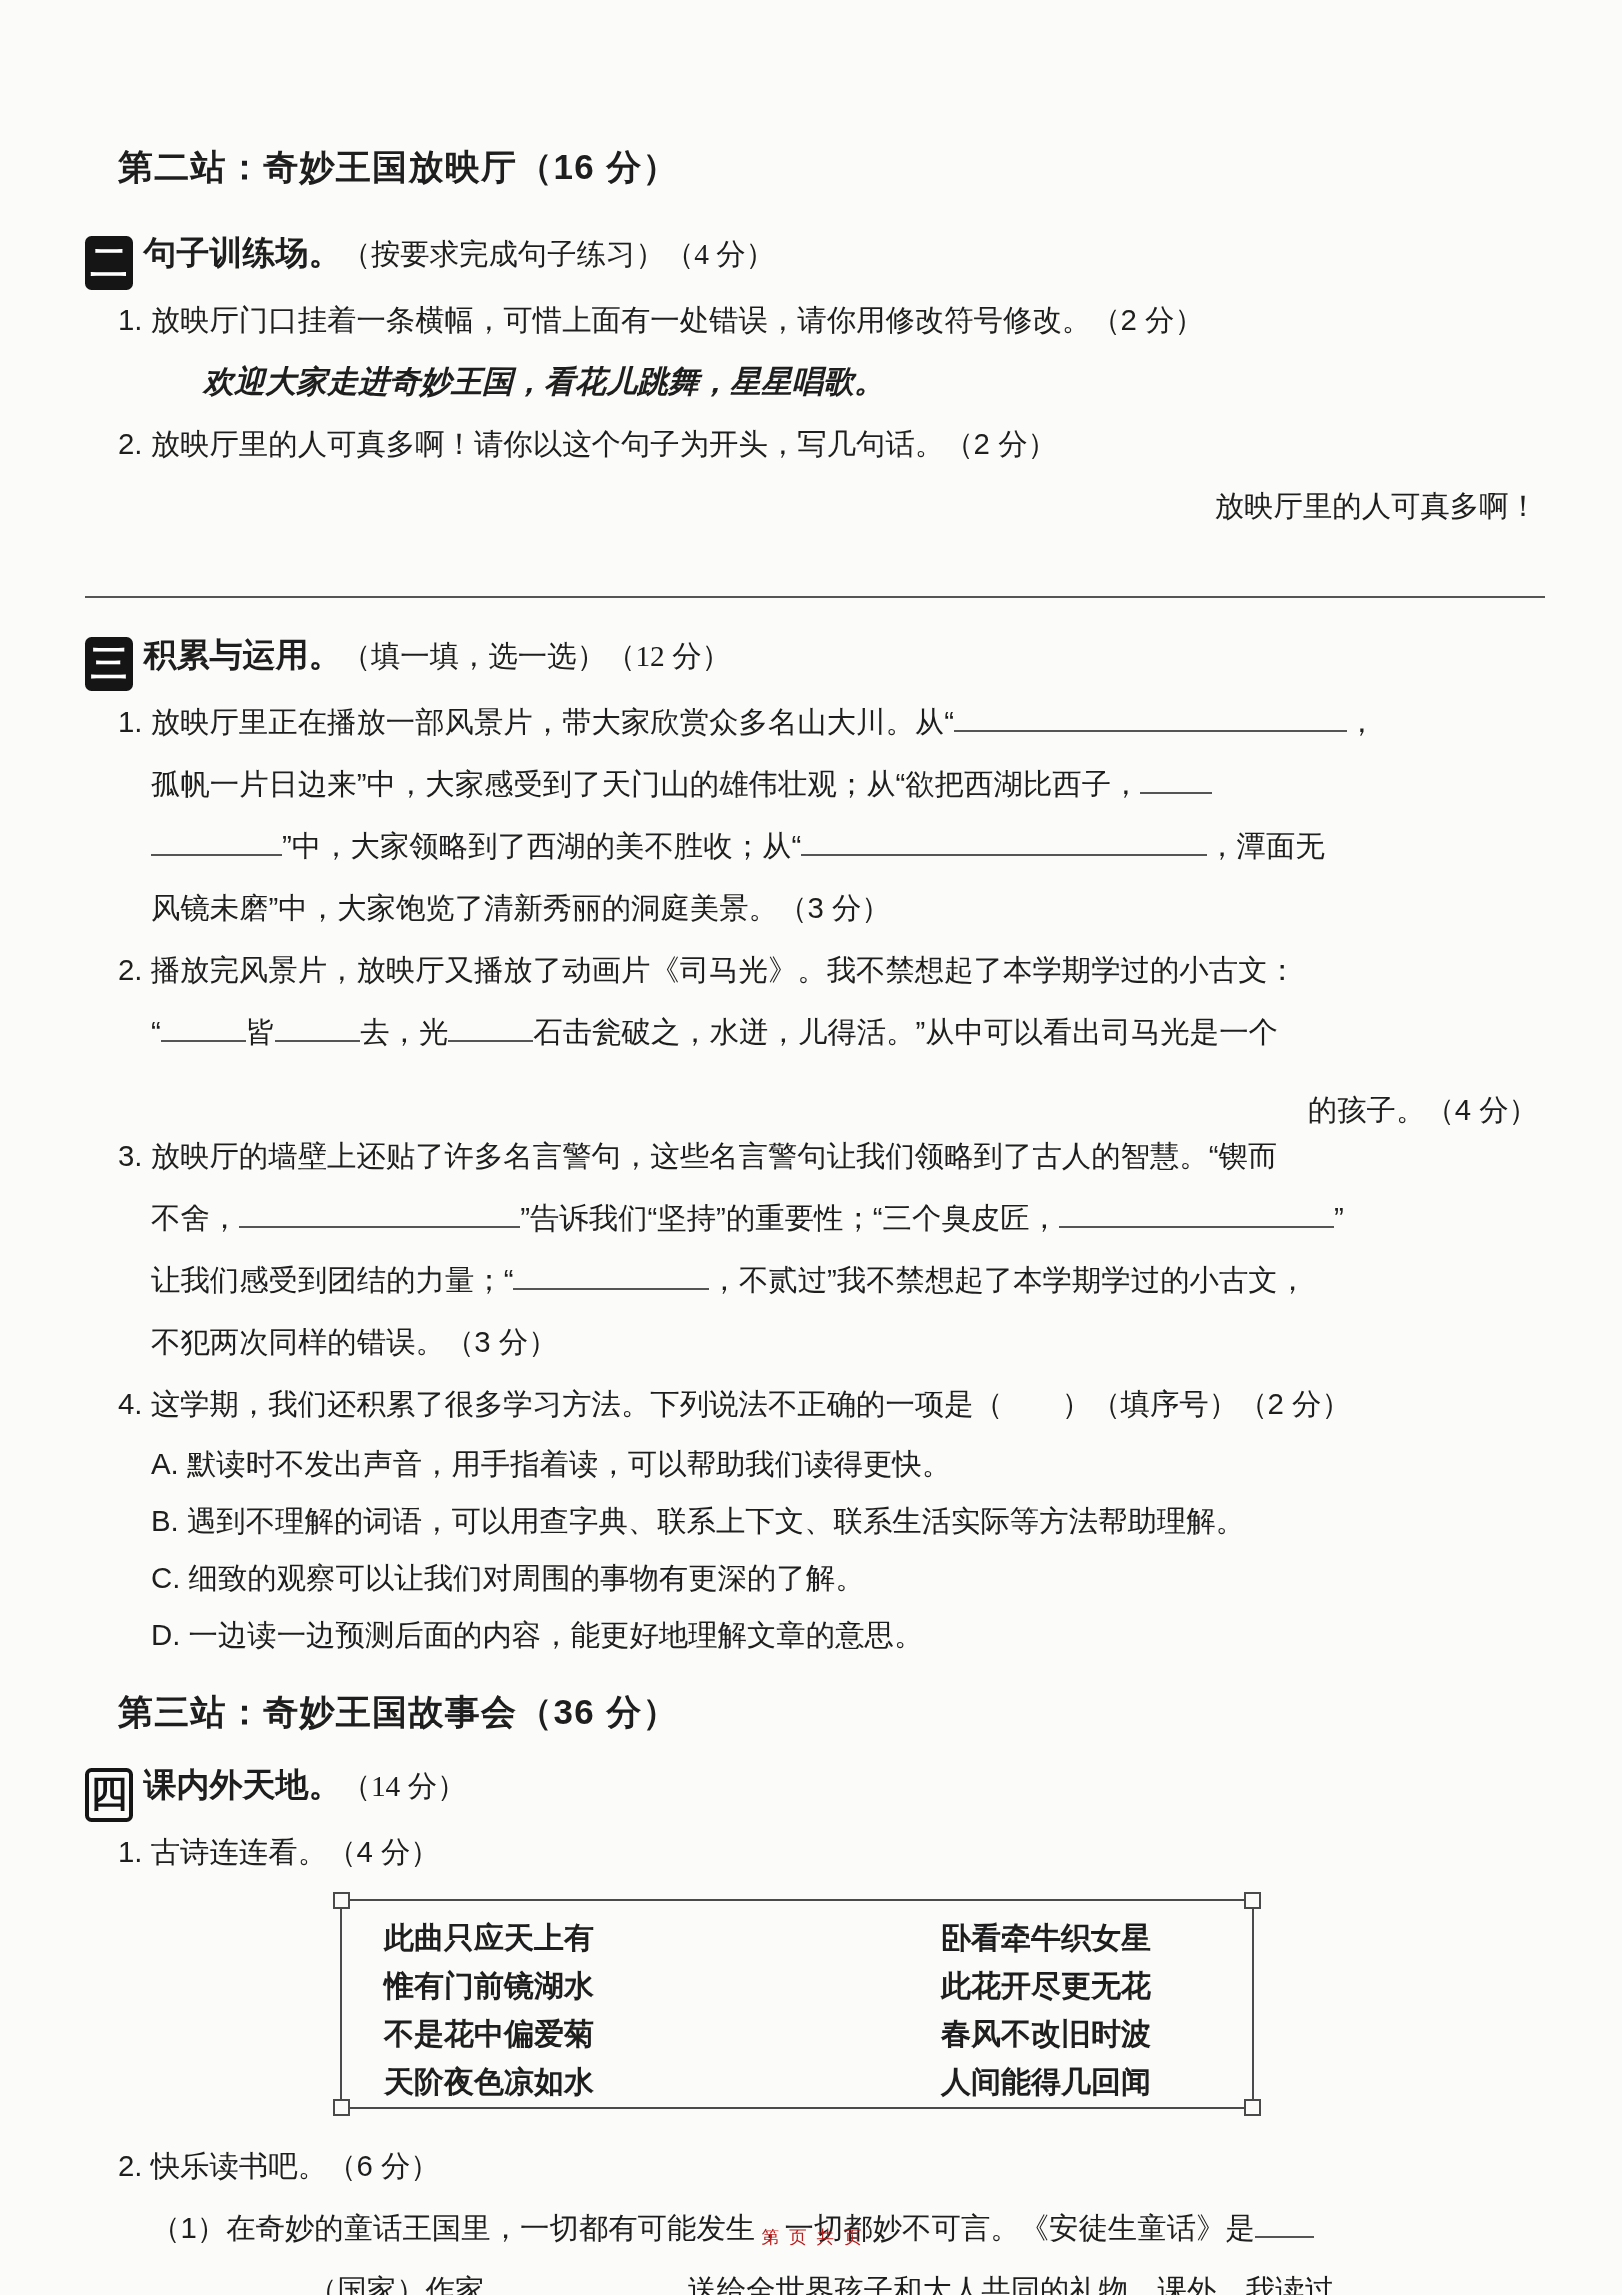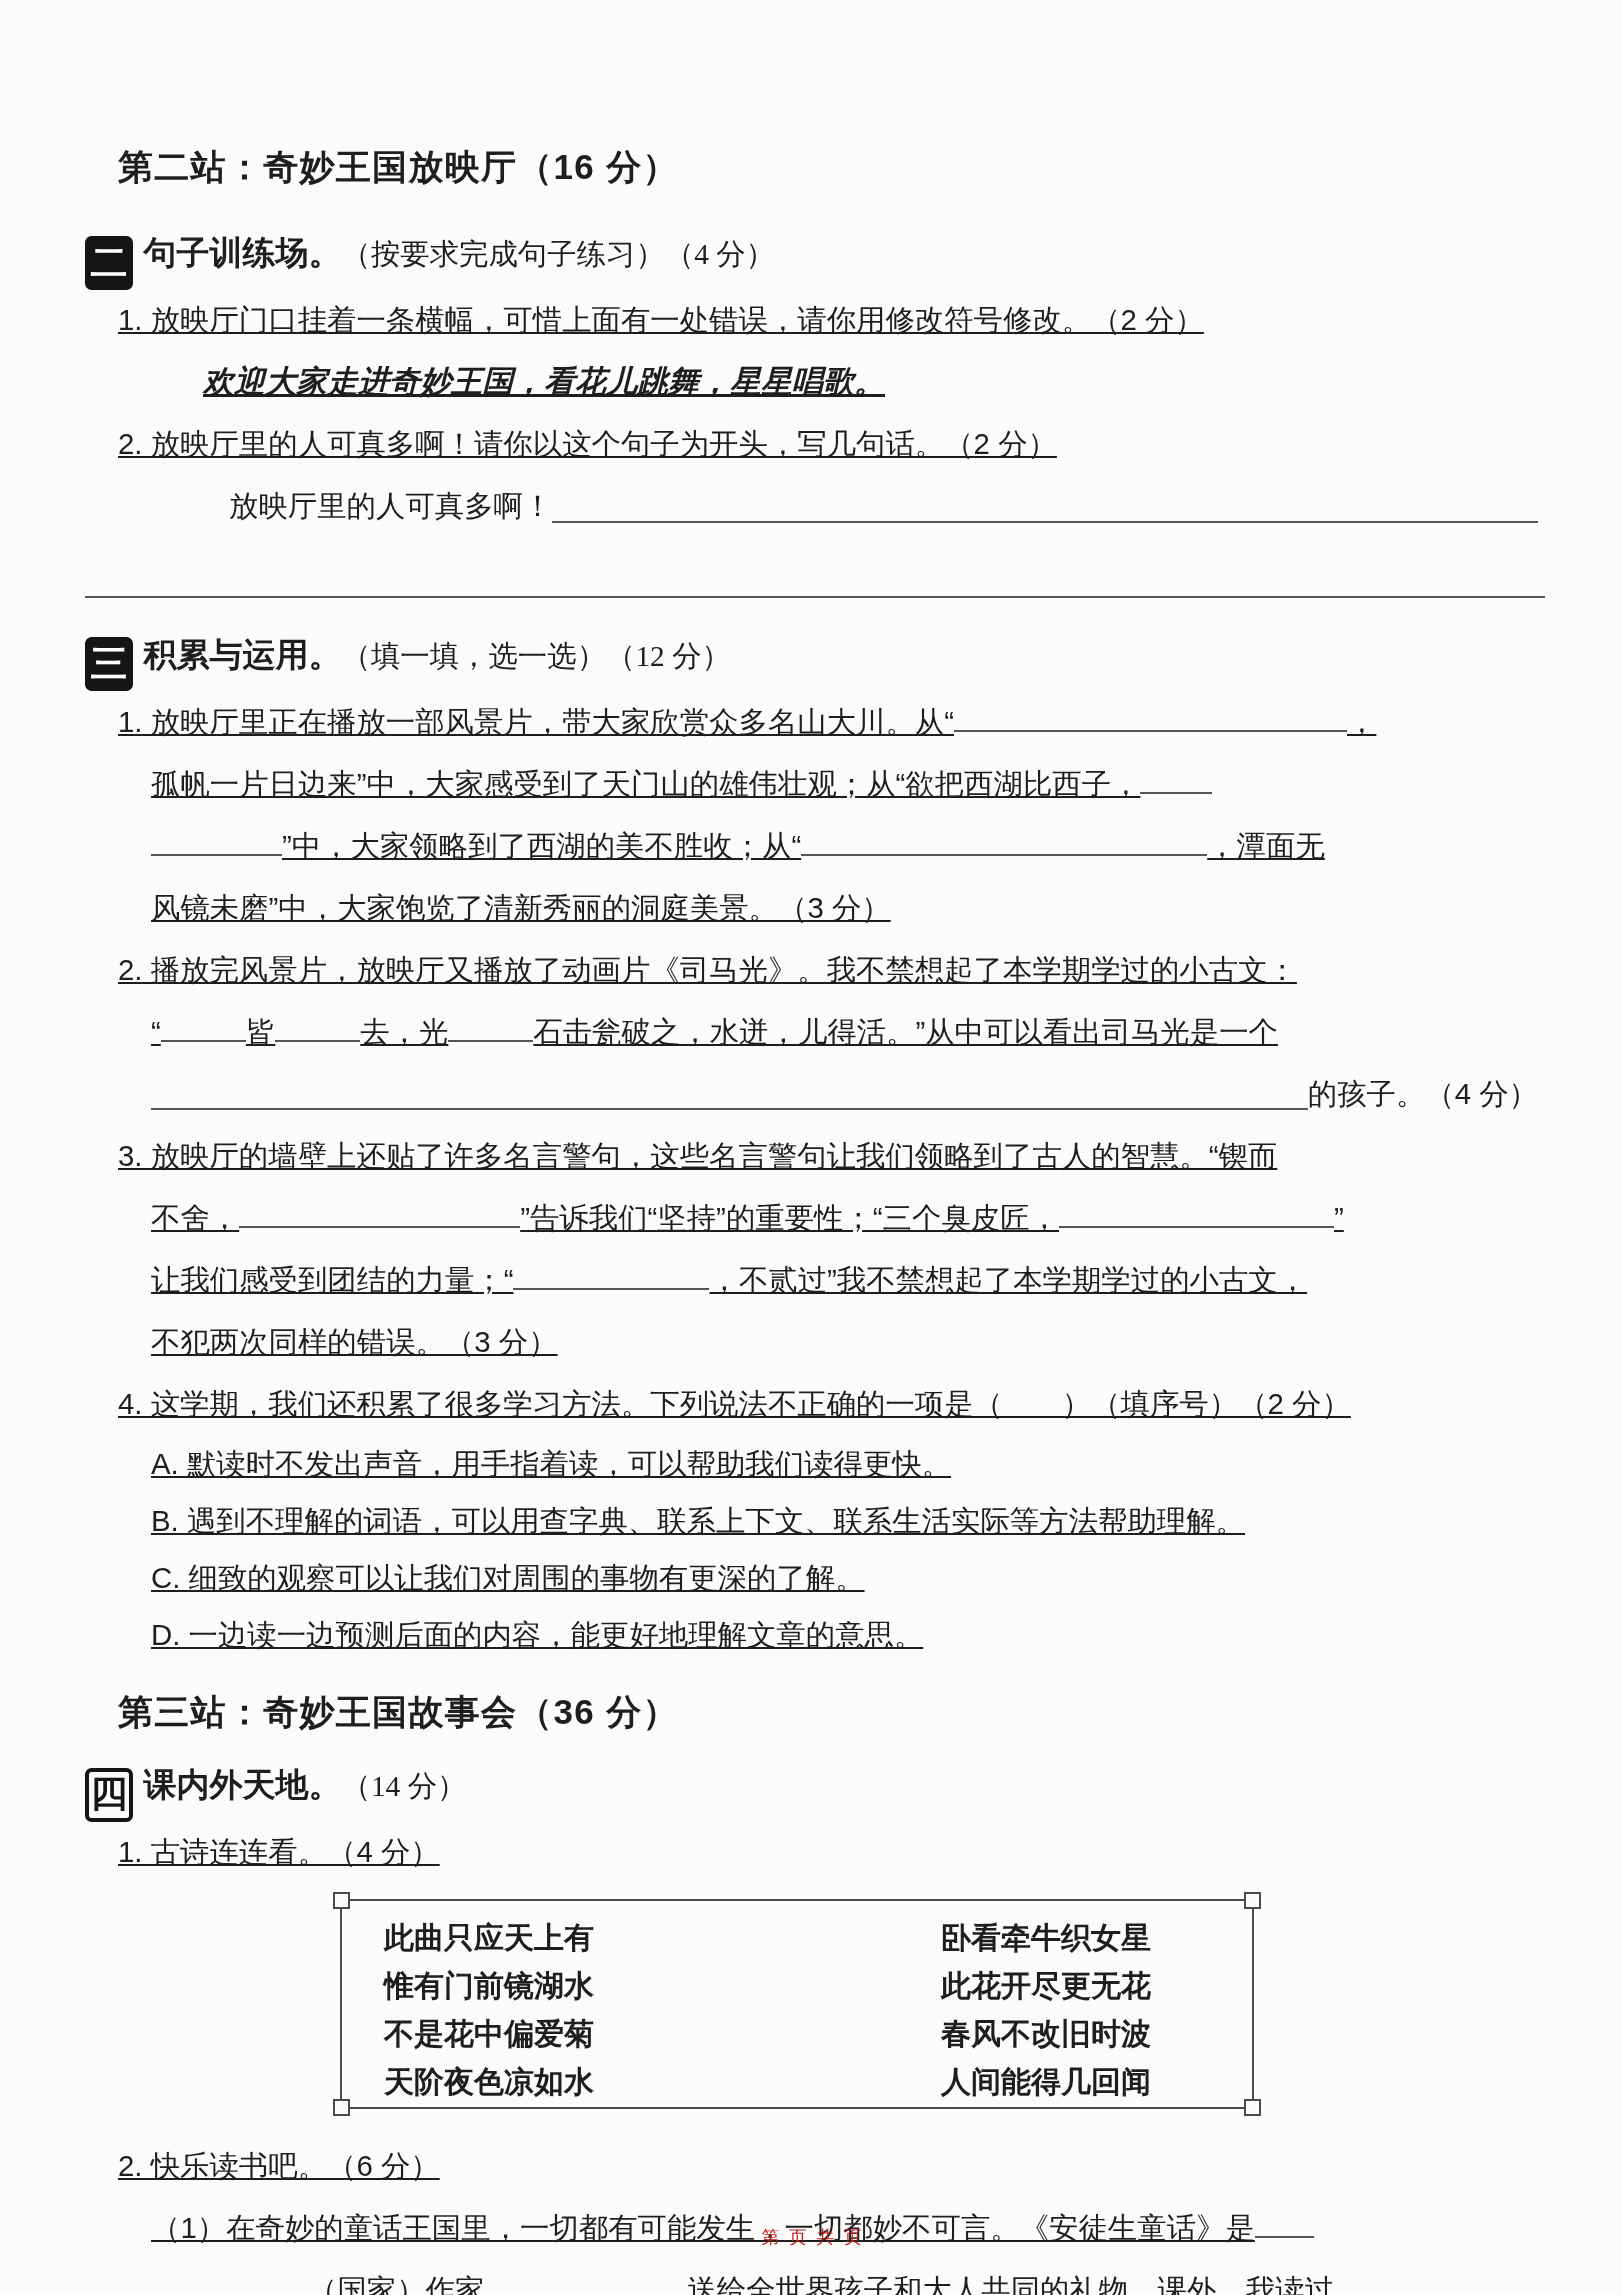--- a/index.html
+++ b/index.html
@@ -20,38 +20,38 @@
     display:inline-block;width:48px;height:54px;
     text-align:center;line-height:54px;
     font-size:37px;font-weight:bold;
     vertical-align:-10.5px;margin-right:10.5px;
     box-sizing:border-box;border-radius:6.5px;
   }
   .badge-solid{background:#151515;color:#ffffff;}
   .badge-outline{border:4.6px solid #151515;color:#151515;background:transparent;line-height:44px;}
   .sec-title{font-weight:bold;font-size:33px;}
   .sec-sub{font-family:"Liberation Serif","DejaVu Serif",serif;font-size:29.4px;}
-  .line{height:62px;line-height:62px;white-space:nowrap;text-decoration:underline;}
+  .line{height:62px;line-height:62px;white-space:nowrap;}
   .tight{height:57px;line-height:57px;}
   .cont{padding-left:33px;}
   .deep{padding-left:111px;}
   .banner{
     padding-left:85px;
     font-family:"Liberation Serif","DejaVu Serif",serif;
     font-style:italic;font-weight:bold;font-size:31px;
   }
   .blank{
     display:inline-block;height:38px;
     border-bottom:2.6px solid #555555;
     vertical-align:baseline;
   }
   .w90{width:59px}.w110{width:72px}.w120{width:79px}.w130{width:85px}
   .w200{width:131px}.w300{width:196px}.w310{width:203px}
   .w420{width:275px}.w430{width:281px}.w600{width:393px}.w620{width:406px}
-  .flexline{display:flex;align-items:flex-end;height:62px;}
+  .flexline{display:flex;align-items:flex-end;height:62px;flex-direction:column;}
   .flexline .txt{line-height:62px;white-space:nowrap;}
   .grow{flex:1 1 auto;border-bottom:2.6px solid #555555;margin-bottom:14.4px;}
   .fullblank{height:59px;border-bottom:2.6px solid #555555;margin-left:-33px;margin-right:-6.5px;}
   .gap30{margin-top:19.6px;} .gap20{margin-top:13px;} .gap40{margin-top:26px;}
   .poem-frame{
     position:relative;margin:16.4px 0 0 222px;
     width:910px;height:206px;
     border:2px solid #4a4a4a;background:#fbfbf9;
   }
   .poem-col{

